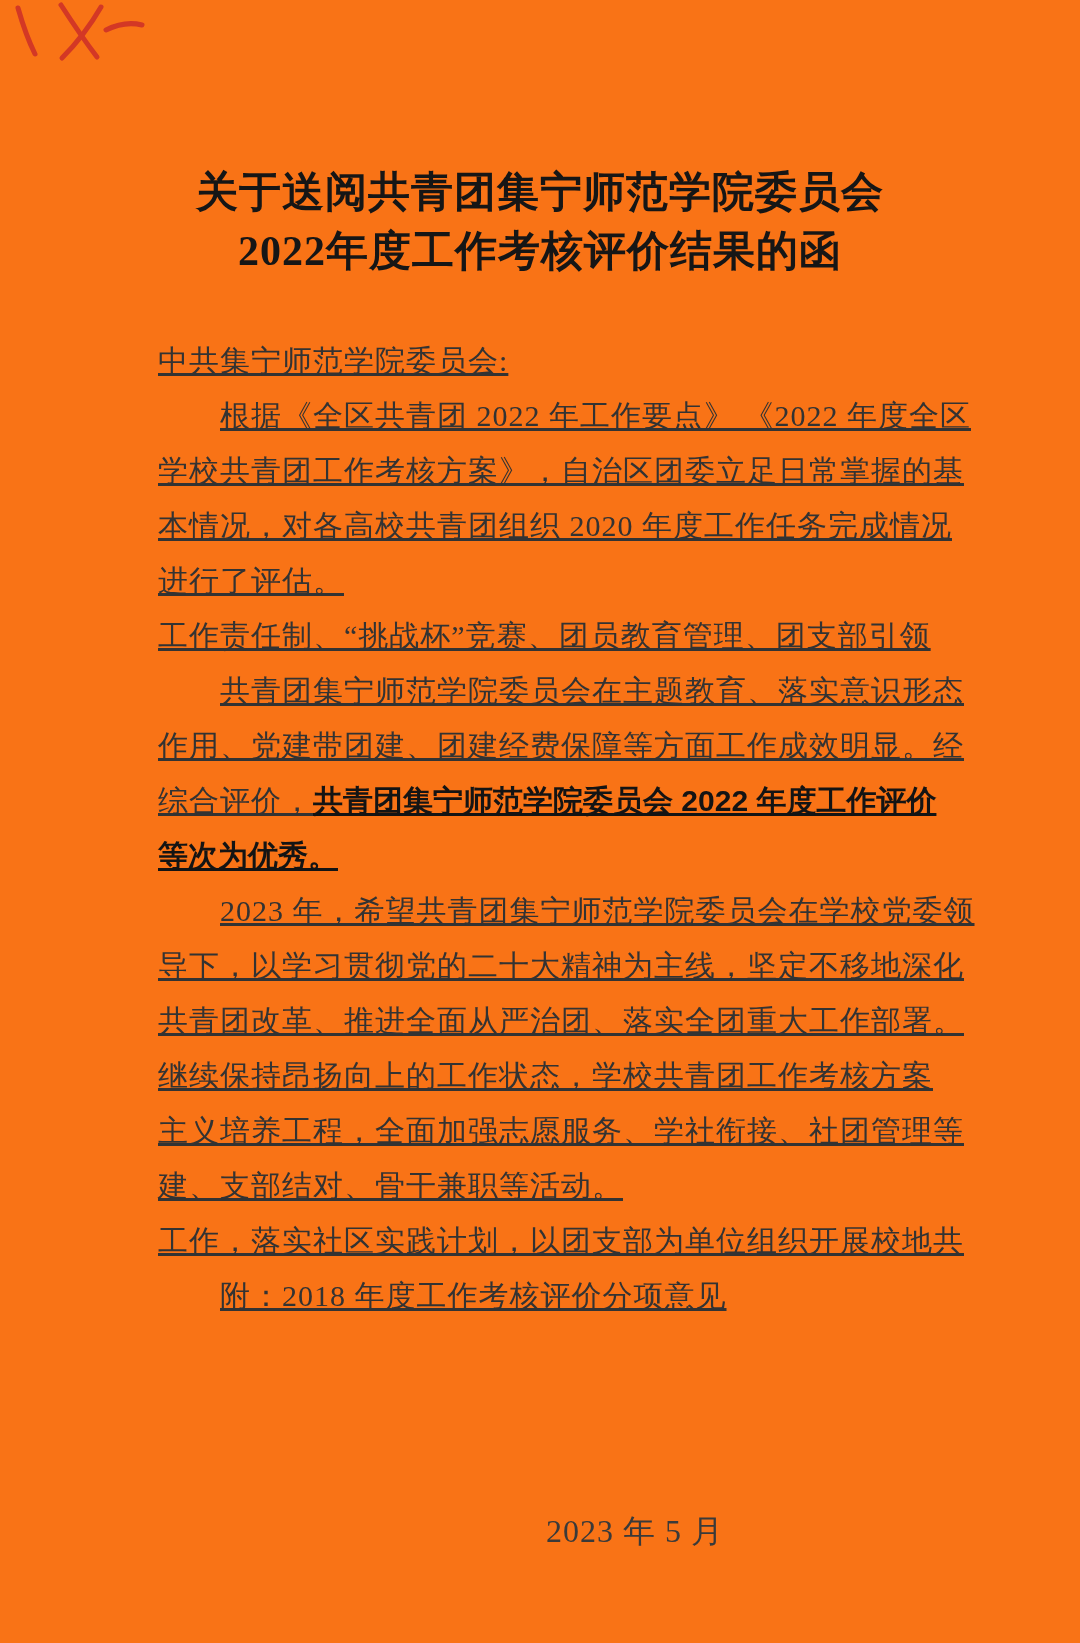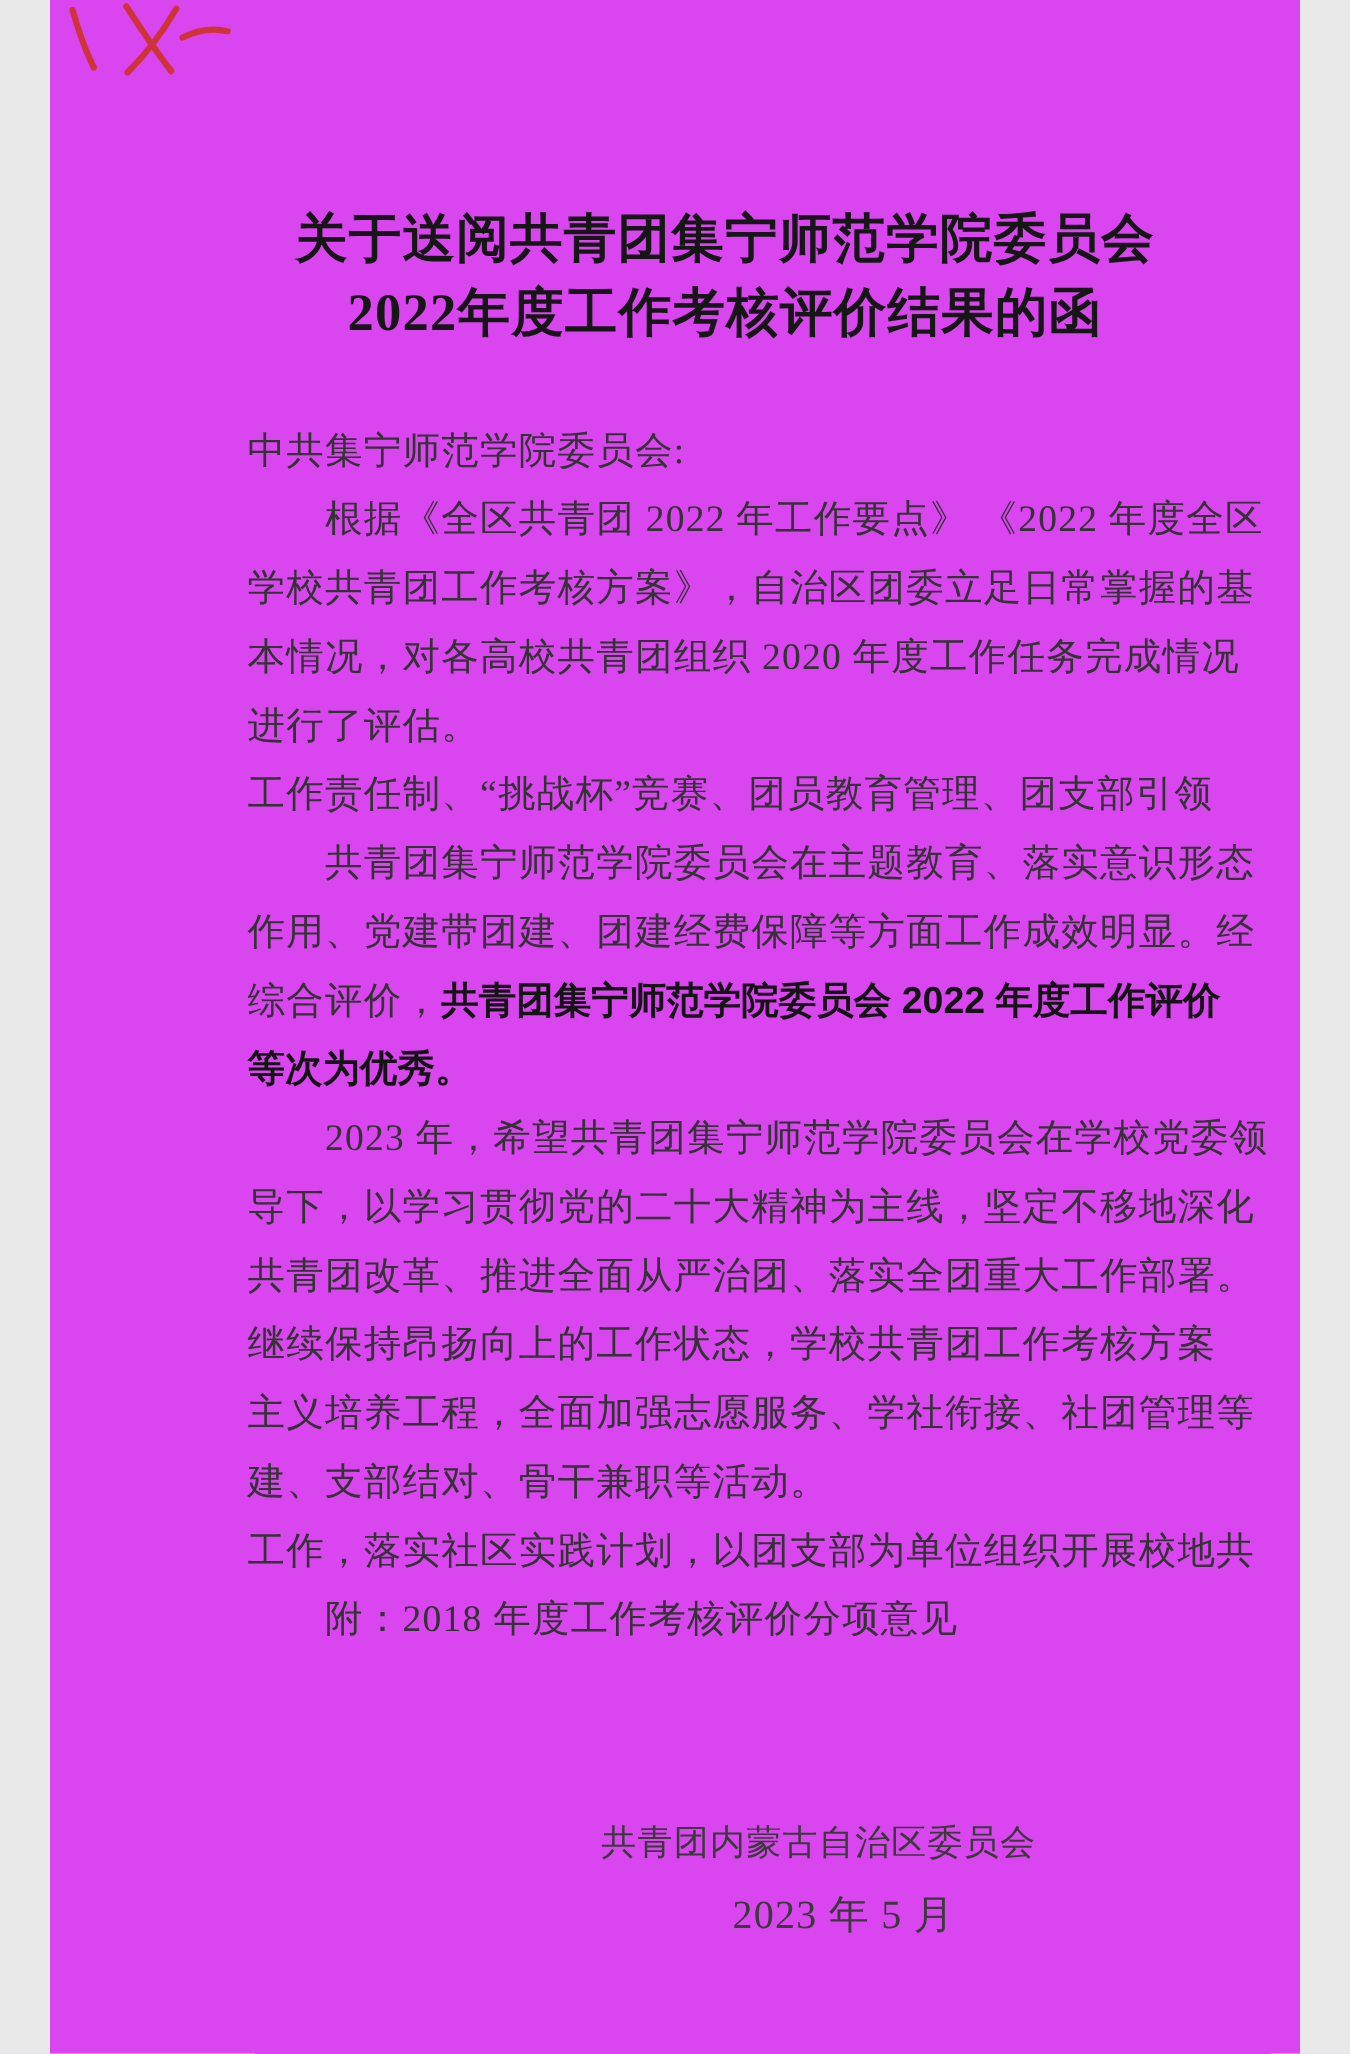--- a/index.html
+++ b/index.html
@@ -1,21 +1,21 @@
 <!DOCTYPE html>
 <html lang="zh"><head>
 <meta charset="utf-8">
 <style>
   html, body { margin: 0; padding: 0; background: #e9e9e9; }
   .page {
     position: relative;
-    width: 1000px;
+    width: 1080px;
     height: 1643px;
     margin: 0 auto;
-    background: #d946ef;
+    background: #f97316;
     overflow: hidden;
     font-family: "Liberation Serif", serif;
   }
 
   
   .red-marks {
     position: absolute;
     left: 4px;
     top: 0;
   }
@@ -48,21 +48,21 @@
     letter-spacing: 1px;
   }
   .line {
     height: 55px;
     text-align: justify;
     text-align-last: justify;
     white-space: nowrap;
   }
   .line.last { text-align-last: left; }
   .line.indent { text-indent: 62px; }
-  .seg { color: inherit; }
+  .seg { color: inherit; text-decoration: underline; }
   .seg.bold {
     font-family: "Liberation Sans", sans-serif;
     font-weight: 700;
     color: #141414;
     letter-spacing: 0;
   }
 
   
   .sig-org {
     position: absolute;
@@ -116,16 +116,15 @@
       <div class="line indent"><span class="seg">2023 年，希望共青团集宁师范学院委员会在学校党委领</span></div>
       <div class="line"><span class="seg">导下，以学习贯彻党的二十大精神为主线，坚定不移地深化</span></div>
       <div class="line"><span class="seg">共青团改革、推进全面从严治团、落实全团重大工作部署。</span></div>
       <div class="line"><span class="seg">继续保持昂扬向上的工作状态，学校共青团工作考核方案</span></div>
       <div class="line"><span class="seg">主义培养工程，全面加强志愿服务、学社衔接、社团管理等</span></div>
       <div class="line last"><span class="seg">建、支部结对、骨干兼职等活动。</span></div>
       <div class="line"><span class="seg">工作，落实社区实践计划，以团支部为单位组织开展校地共</span></div>
       <div class="line indent last"><span class="seg">附：2018 年度工作考核评价分项意见</span></div>
     </div>
 
-  <div class="sig-org">共青团内蒙古自治区委员会</div>
   <div class="sig-date">2023 年 5 月</div>
 
 </div>
 
 </body></html>

